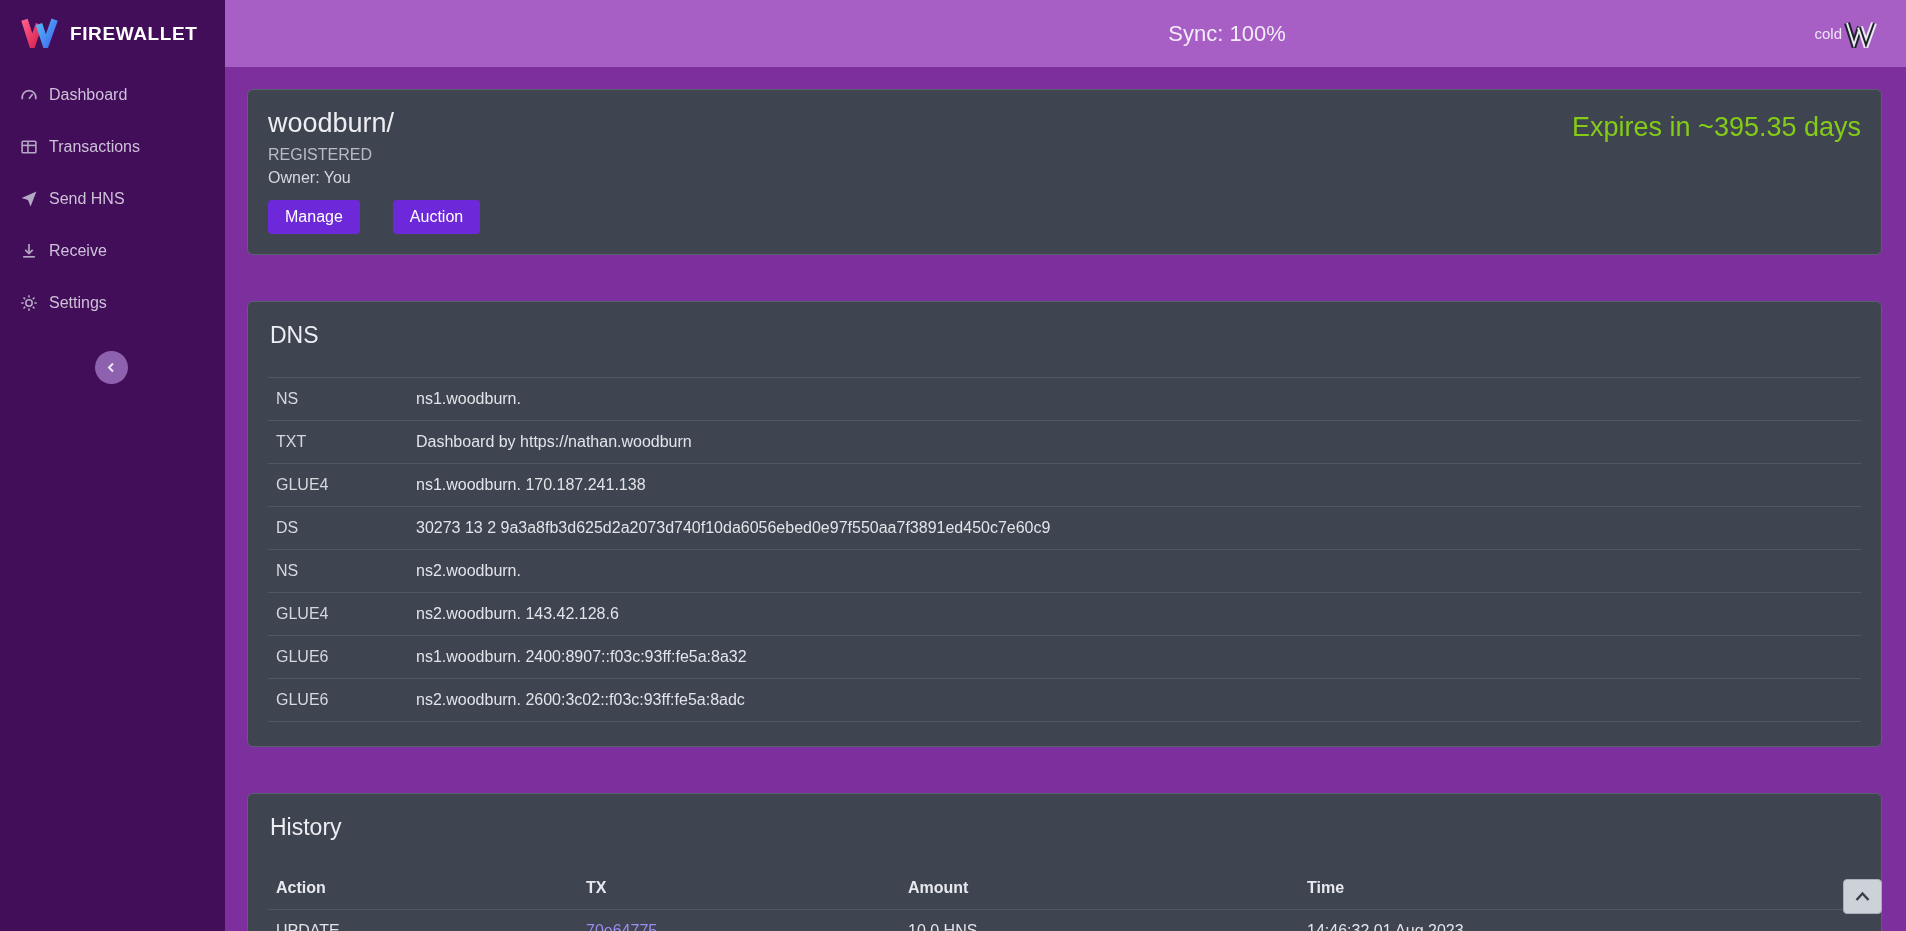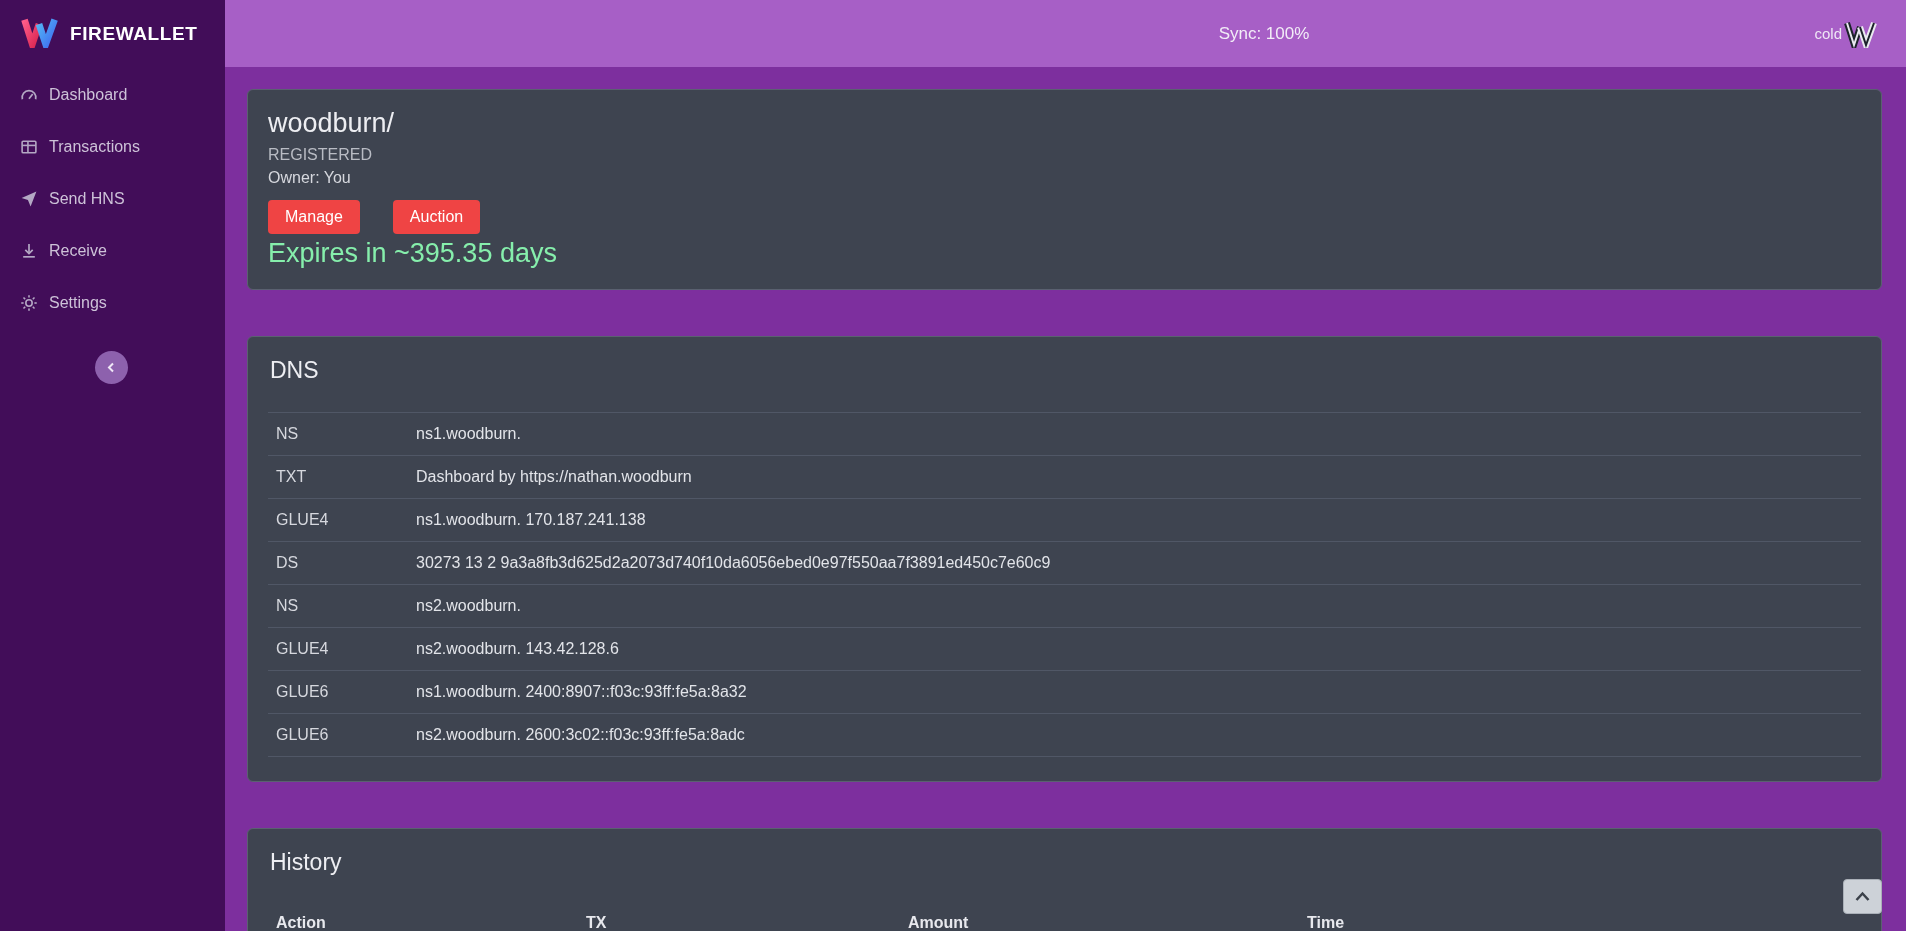--- a/index.html
+++ b/index.html
@@ -43,44 +43,44 @@
   .search-input {
     width: 357px; height: 32px; background: #3d434f; border: 1px solid #262b33;
     border-radius: 4px; color: #ffffff; padding: 0 10px; font-size: 15px;
     font-family: "Liberation Sans", "DejaVu Sans", sans-serif; outline: none;
   }
   .search-btn {
     width: 40px; height: 32px; background: #7a22a5; border: none; border-radius: 4px;
     display: flex; align-items: center; justify-content: center; cursor: pointer;
   }
   .sync {
-    position: absolute; left: 1039px; transform: translateX(-50%);
-    color: #f2edf7; font-size: 17px; white-space: nowrap;
+    position: absolute; left: 1002px; transform: translateX(-50%);
+    color: #f2edf7; font-size: 22px; white-space: nowrap;
   }
   .wallet-status { margin-left: auto; display: flex; align-items: center; gap: 0; color: #efe7f6; font-size: 15px; }
   .wallet-icon { display: inline-flex; cursor: pointer; }
 
   
   .content { flex: 1; padding: 22px 24px 0 22px; overflow: hidden; }
   .card {
     background: #3e4450; border: 1px solid #5a6170; border-radius: 6px;
     color: #e4e5ea;
   }
 
-  .domain-card { padding: 18px 20px 20px 20px; display: flex; justify-content: space-between; align-items: flex-start; margin-bottom: 46px; min-height: 160px; flex-direction: column; }
+  .domain-card { padding: 18px 20px 20px 20px; display: flex; justify-content: space-between; align-items: flex-start; margin-bottom: 46px; min-height: 160px; }
   .domain-name { font-size: 27px; font-weight: 400; color: #edeef2; margin: 0; }
   .domain-status { font-size: 16px; color: #b9bcc4; margin-top: 7px; }
   .domain-owner { font-size: 16px; color: #d6d8de; margin-top: 5px; }
   .domain-buttons { margin-top: 13px; display: flex; gap: 33px; }
   .btn {
-    background: #ef4444; color: #ffffff; border: none; border-radius: 4px;
+    background: #6d28d9; color: #ffffff; border: none; border-radius: 4px;
     font-size: 16px; padding: 8px 17px; cursor: pointer;
     font-family: "Liberation Sans", "DejaVu Sans", sans-serif;
   }
-  .expires { font-size: 27px; color: #86efac; margin-top: 4px; }
+  .expires { font-size: 27px; color: #84cc16; margin-top: 4px; }
 
   .section-card { padding: 16px 20px 24px 20px; margin-bottom: 46px; }
   .card-title { font-size: 23px; font-weight: 400; color: #edeef2; margin: 4px 0 28px 2px; }
 
   table { width: 100%; border-collapse: collapse; font-size: 16px; }
   .dns-table td { padding: 12px 8px; border-top: 1px solid #505766; }
   .dns-table tr:last-child td { border-bottom: 1px solid #505766; }
   .dns-type { width: 140px; color: #d6d8de; }
   .dns-value { color: #e2e4e9; }
 

